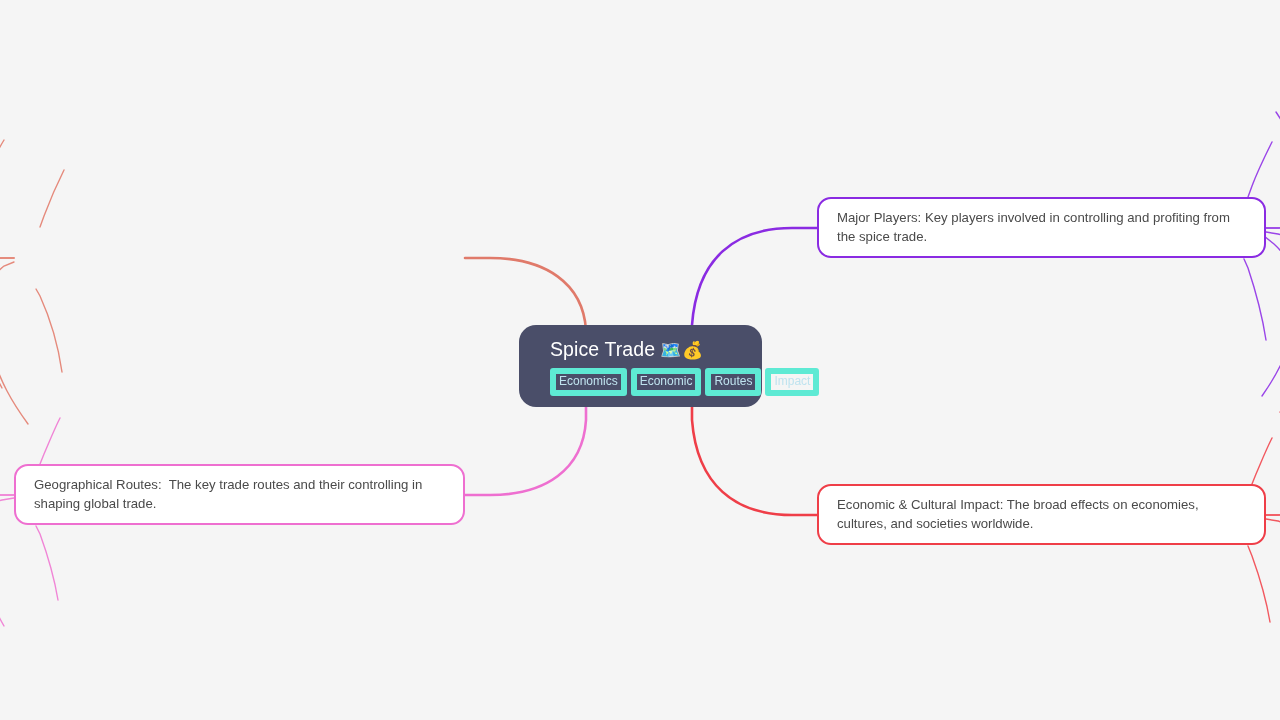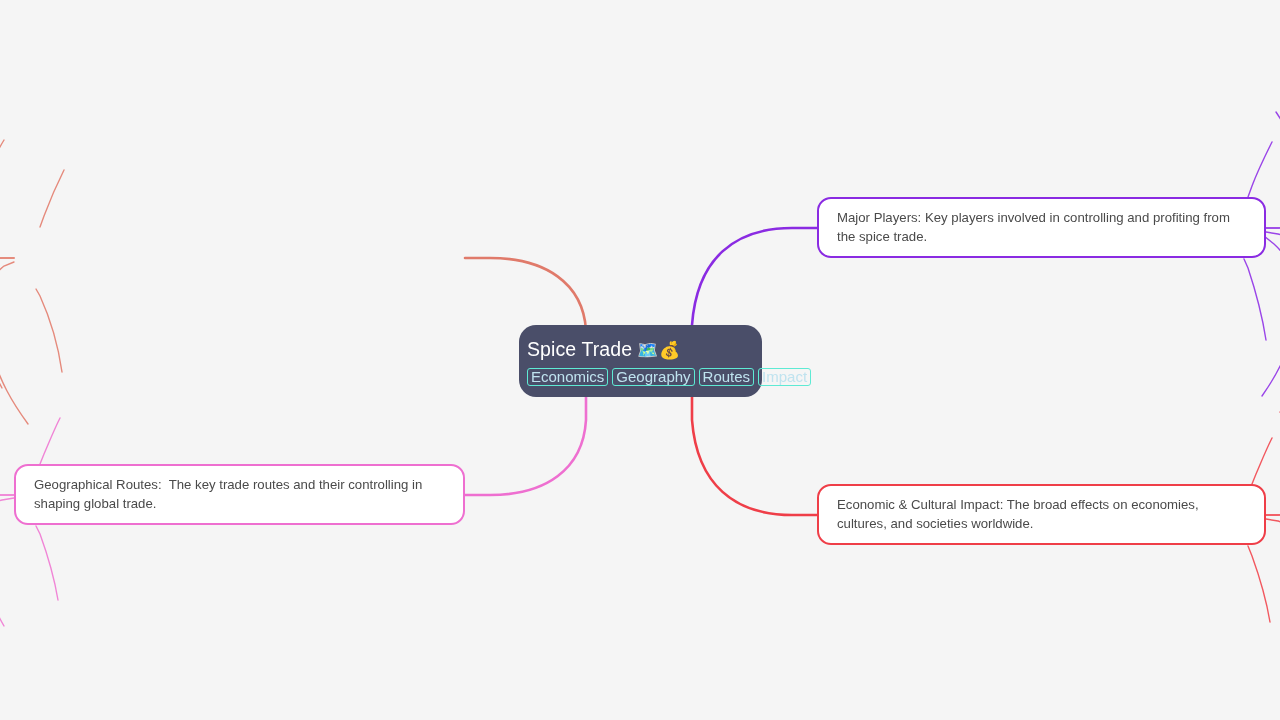--- a/index.html
+++ b/index.html
@@ -31,45 +31,45 @@
 
   
   .center-node {
     position: absolute;
     left: 519px;
     top: 325px;
     width: 243px;
     box-sizing: border-box;
     background: #4a4e69;
     border-radius: 17px;
-    padding: 12px 20px 11px 8px;
+    padding: 12px 20px 11px 31px;
   }
   .center-title {
     color: #ffffff;
     font-size: 19.5px;
     line-height: 24px;
     font-weight: 400;
     white-space: nowrap;
     letter-spacing: 0.1px;
   }
   .center-title .emoji {
     font-size: 17px;
     letter-spacing: 1px;
   }
   .tag-row {
     margin-top: 5px;
     display: flex;
     gap: 4px;
     align-items: center;
   }
   .tag {
-    border: 1px solid #5eead4;
+    border: 6px solid #5eead4;
     border-radius: 3px;
     color: #bfe3ef;
-    font-size: 15px;
+    font-size: 12px;
     line-height: 11px;
     padding: 2px 3px 3px 3px;
     white-space: nowrap;
     background: transparent;
   }
 
   
   .node {
     position: absolute;
     box-sizing: border-box;
@@ -166,21 +166,21 @@
     </g>
   </svg>
 
   <div class="center-node">
     <div class="center-title">
       <span>Spice Trade</span>
       <span class="emoji">🗺️💰</span>
     </div>
     <div class="tag-row">
       <span class="tag">Economics</span>
-      <span class="tag">Geography</span>
+      <span class="tag">Economic</span>
       <span class="tag">Routes</span>
       <span class="tag">Impact</span>
     </div>
   </div>
 
 
   <div class="node" id="node-geo">
     <span class="node-text">Geographical Routes:  The key trade routes and their controlling in shaping global trade.</span>
   </div>
 

